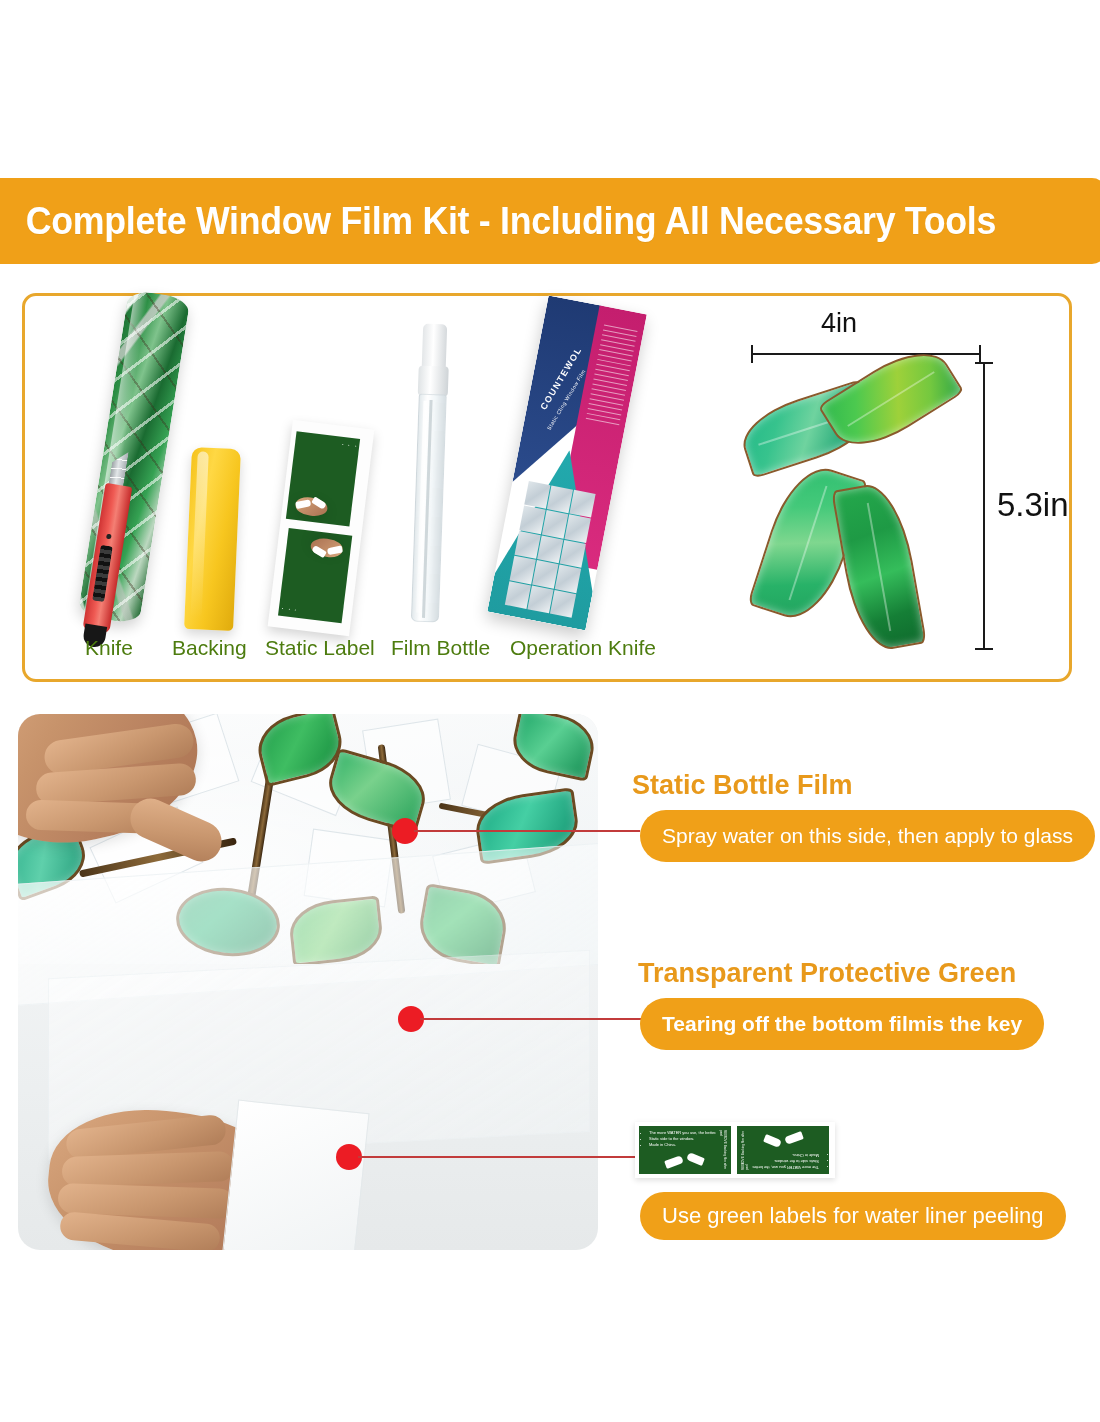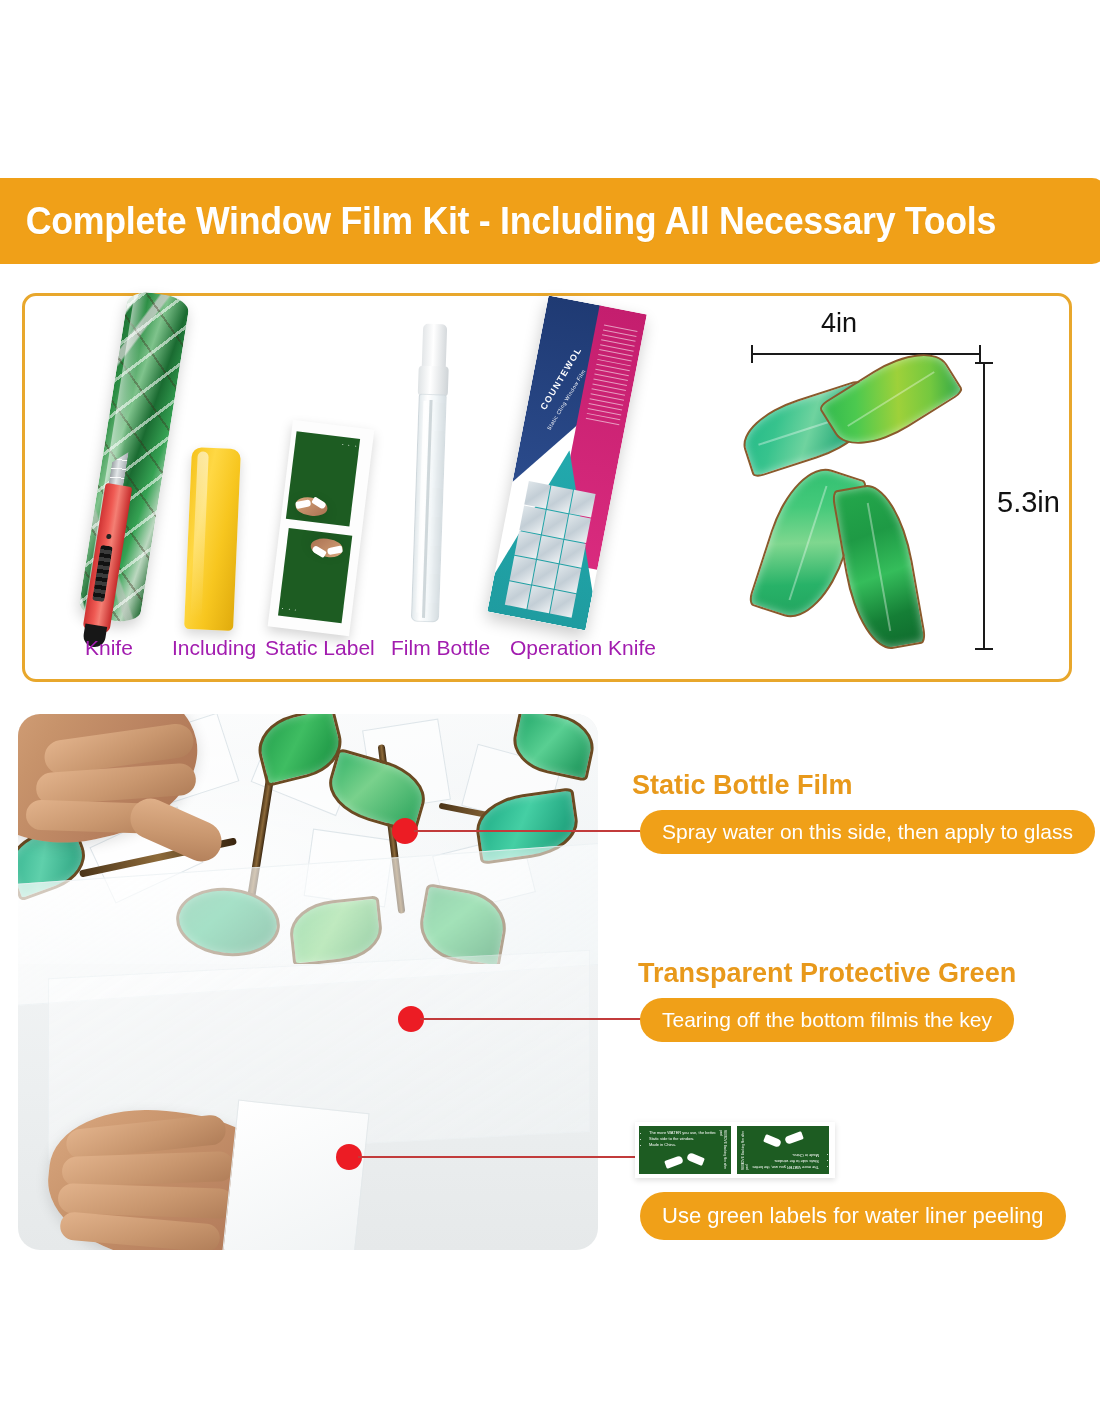--- a/index.html
+++ b/index.html
@@ -198,21 +198,21 @@
     color:#fff;font-size:5.2px;letter-spacing:.5px;text-align:center;
   }
   .m-lines{
     position:absolute;left:60px;top:18px;width:34px;height:220px;
   }
   .m-lines i{display:block;height:1px;background:rgba(255,255,255,.55);margin-bottom:4px;}
 
   
   .tool-labels{
     position:absolute;left:30px;top:340px;width:640px;height:40px;
-    font-size:21px;color:#a21caf;
+    font-size:21px;color:#4d7c0f;
   }
   .tool-labels span{position:absolute;white-space:nowrap;}
 
   
   .dims{position:absolute;left:700px;top:10px;width:330px;height:370px;}
   .dim-top-label{
     position:absolute;left:96px;top:2px;font-size:27px;color:#111;
   }
   .dim-hline{
     position:absolute;left:26px;top:47px;width:230px;height:2px;background:#1a1a1a;
@@ -224,21 +224,21 @@
   .dim-hline::after{right:0;}
   .dim-vline{
     position:absolute;left:258px;top:56px;width:2px;height:288px;background:#1a1a1a;
   }
   .dim-vline::before,.dim-vline::after{
     content:"";position:absolute;left:-8px;width:18px;height:2px;background:#1a1a1a;
   }
   .dim-vline::before{top:0;}
   .dim-vline::after{bottom:0;}
   .dim-side-label{
-    position:absolute;left:272px;top:180px;font-size:29px;color:#111;
+    position:absolute;left:272px;top:180px;font-size:33px;color:#111;
   }
 
   
   .motif{position:absolute;left:16px;top:52px;width:230px;height:292px;}
   .leaf{
     position:absolute;
     border:2.5px solid #8a5a2c;
     box-shadow:inset 0 0 8px rgba(255,255,255,.5);
   }
   .leaf.l1{ 
@@ -313,21 +313,21 @@
     position:absolute;height:2px;background:#c23b3b;
   }
   .co-title{
     position:absolute;color:#e8991b;font-size:27px;font-weight:bold;
     white-space:nowrap;
   }
   .pill{
     position:absolute;background:#f0a018;color:#ffffff;
     border-radius:26px;font-size:21px;
     display:flex;align-items:center;padding:0 22px;
-    white-space:nowrap;height:44px;
+    white-space:nowrap;height:52px;
   }
 
   
   .co-labels{
     position:absolute;left:635px;top:1122px;width:200px;height:56px;
     background:#ffffff;box-shadow:0 2px 6px rgba(0,0,0,.14);
   }
   .cl{
     position:absolute;top:4px;width:92px;height:48px;background:#1d5c22;
     overflow:hidden;color:#fff;
@@ -446,21 +446,21 @@
           <i></i>
           <i></i>
           <i></i>
           <i></i>
       </div>
     </div>
   </div>
 
   <div class="tool-labels">
     <span style="left:30px;">Knife</span>
-    <span style="left:117px;">Including</span>
+    <span style="left:117px;">Backing</span>
     <span style="left:210px;">Static Label</span>
     <span style="left:336px;">Film Bottle</span>
     <span style="left:455px;">Operation Knife</span>
   </div>
 
   <div class="dims">
     <div class="dim-top-label">4in</div>
     <div class="dim-hline"></div>
     <div class="dim-vline"></div>
     <div class="dim-side-label">5.3in</div>
@@ -528,21 +528,21 @@
 </div>
 
 <div class="dot" style="left:392px;top:818px;"></div>
 <div class="lead" style="left:414px;top:830px;width:226px;"></div>
 <div class="co-title" style="left:632px;top:770px;">Static Bottle Film</div>
 <div class="pill" style="left:640px;top:810px;">Spray water on this side, then apply to glass</div>
 
 <div class="dot" style="left:398px;top:1006px;"></div>
 <div class="lead" style="left:420px;top:1018px;width:222px;"></div>
 <div class="co-title" style="left:638px;top:958px;">Transparent Protective Green</div>
-<div class="pill" style="left:640px;top:998px;">Tearing off the bottom filmis the key</div>
+<div class="pill" style="left:640px;top:998px;font-weight:bold;">Tearing off the bottom filmis the key</div>
 
 <div class="dot" style="left:336px;top:1144px;"></div>
 <div class="lead" style="left:358px;top:1156px;width:282px;"></div>
 
 <div class="co-labels">
   <div class="cl one">
     <ul>
       <li>The more WATER you use, the better.</li>
       <li>Static side to the window.</li>
       <li>Made in China.</li>

